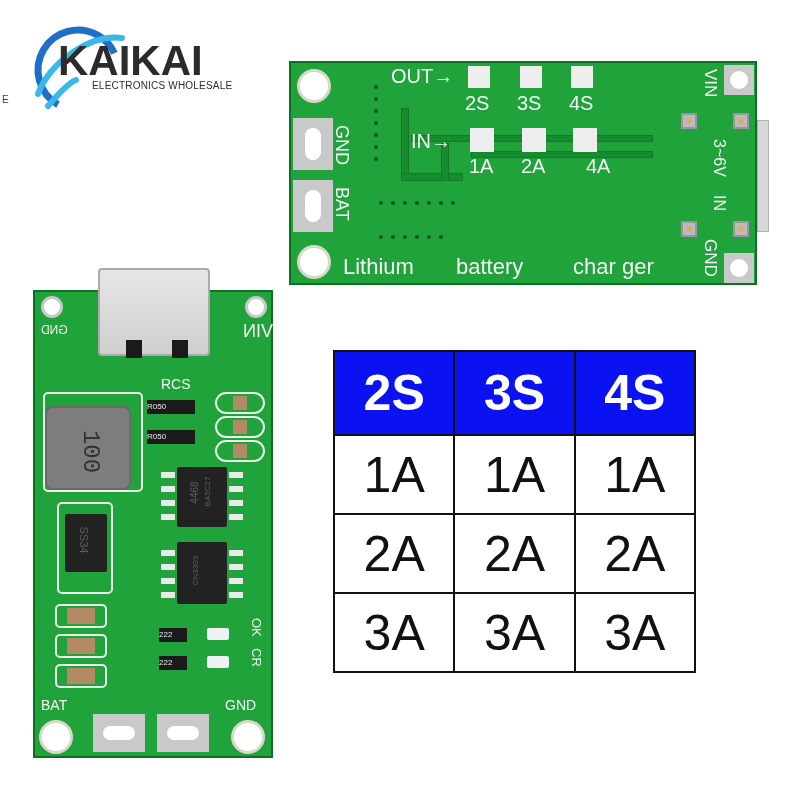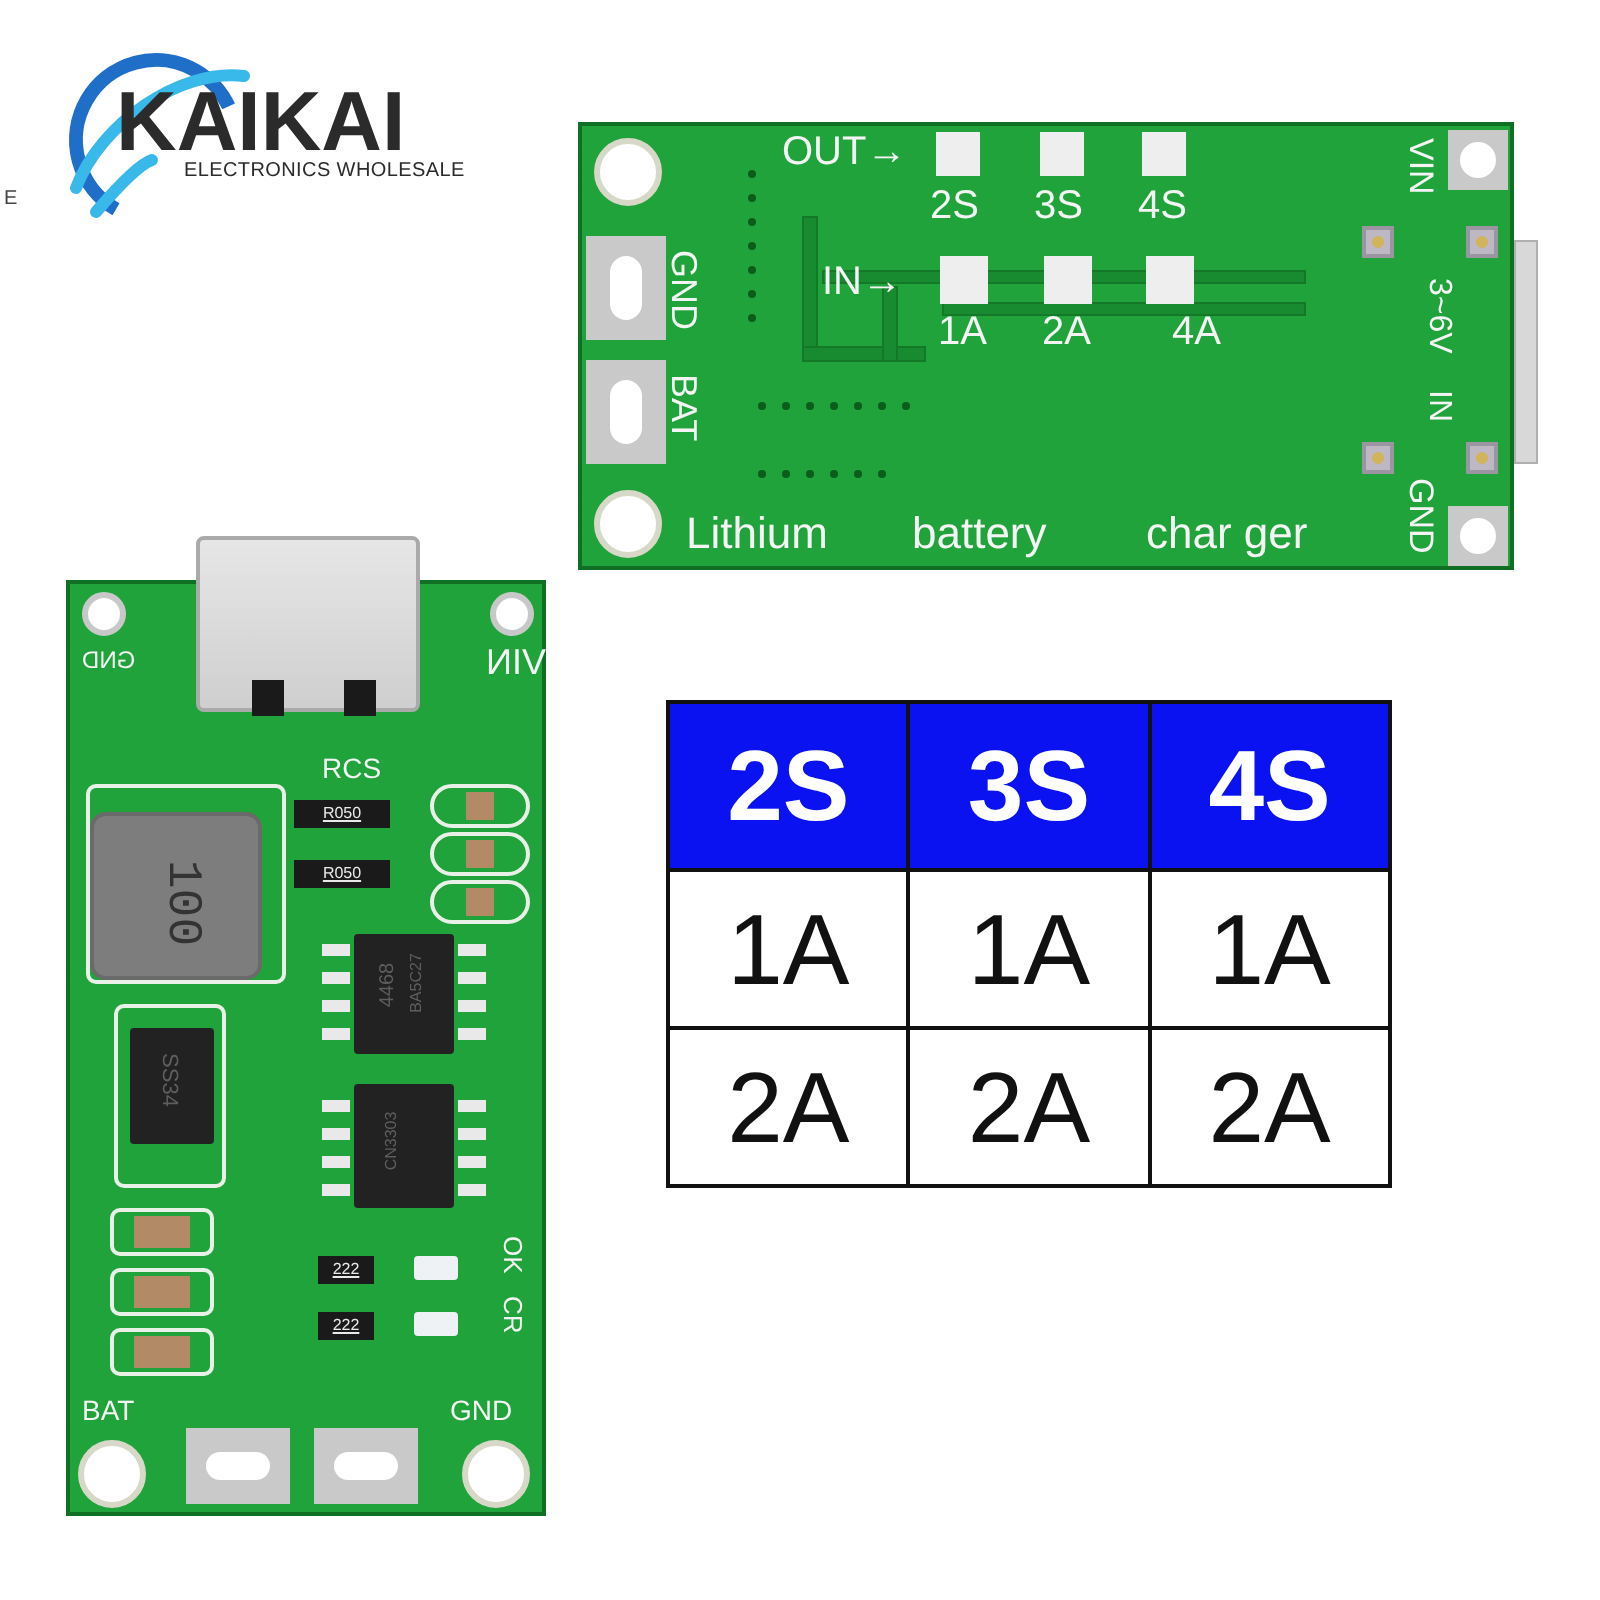--- a/index.html
+++ b/index.html
@@ -23,21 +23,21 @@
   .thp::after{content:"";position:absolute;left:3px;top:3px;width:6px;height:6px;border-radius:50%;background:#d2b45a;}
   
   .tbl{position:absolute;left:333px;top:350px;width:363px;border-collapse:collapse;}
   .tbl td{border:2px solid #111;text-align:center;height:77px;font-size:50px;font-family:"Liberation Sans",sans-serif;color:#111;width:121px;padding:0;}
   .tbl tr.head td{background:#0a12f2;color:#ffffff;font-weight:bold;height:82px;}
   
   .usbc{position:absolute;background:linear-gradient(#e6e6e6,#cfcfcf);border:2px solid #aaa;border-radius:4px;box-sizing:border-box;}
   .inductor{position:absolute;background:#7d7d7d;border-radius:8px;border:2px solid #6a6a6a;box-sizing:border-box;}
   .chip{position:absolute;background:#222222;border-radius:2px;color:#5e5e5e;font-size:10px;}
   .pin{position:absolute;width:14px;height:6px;background:#e9e9e9;}
-  .res{position:absolute;background:#1a1a1a;color:#eaeaea;font-size:8px;text-align:center;line-height:14px;text-decoration:underline;}
+  .res{position:absolute;background:#1a1a1a;color:#eaeaea;font-size:8px;line-height:14px;}
   .cap{position:absolute;background:#b38a66;}
   .outline{position:absolute;border:2px solid #e8f0e8;border-radius:5px;box-sizing:border-box;}
   .led{position:absolute;background:#eef2f4;border-radius:2px;}
 </style>
 </head>
 <body>
 
 <div>
   <svg class="logo-ring" viewBox="0 0 95 95">
     <ellipse cx="48" cy="48" rx="40" ry="40" fill="none" stroke="#1f6fc9" stroke-width="7" stroke-dasharray="150 120" transform="rotate(120 48 48)"></ellipse>
@@ -219,14 +219,19 @@
   <tr>
     <td>1A</td>
     <td>1A</td>
     <td>1A</td>
   </tr>
   <tr>
     <td>2A</td>
     <td>2A</td>
     <td>2A</td>
   </tr>
+  <tr>
+    <td>3A</td>
+    <td>3A</td>
+    <td>3A</td>
+  </tr>
 </tbody>
   </table>
 
 </body></html>

